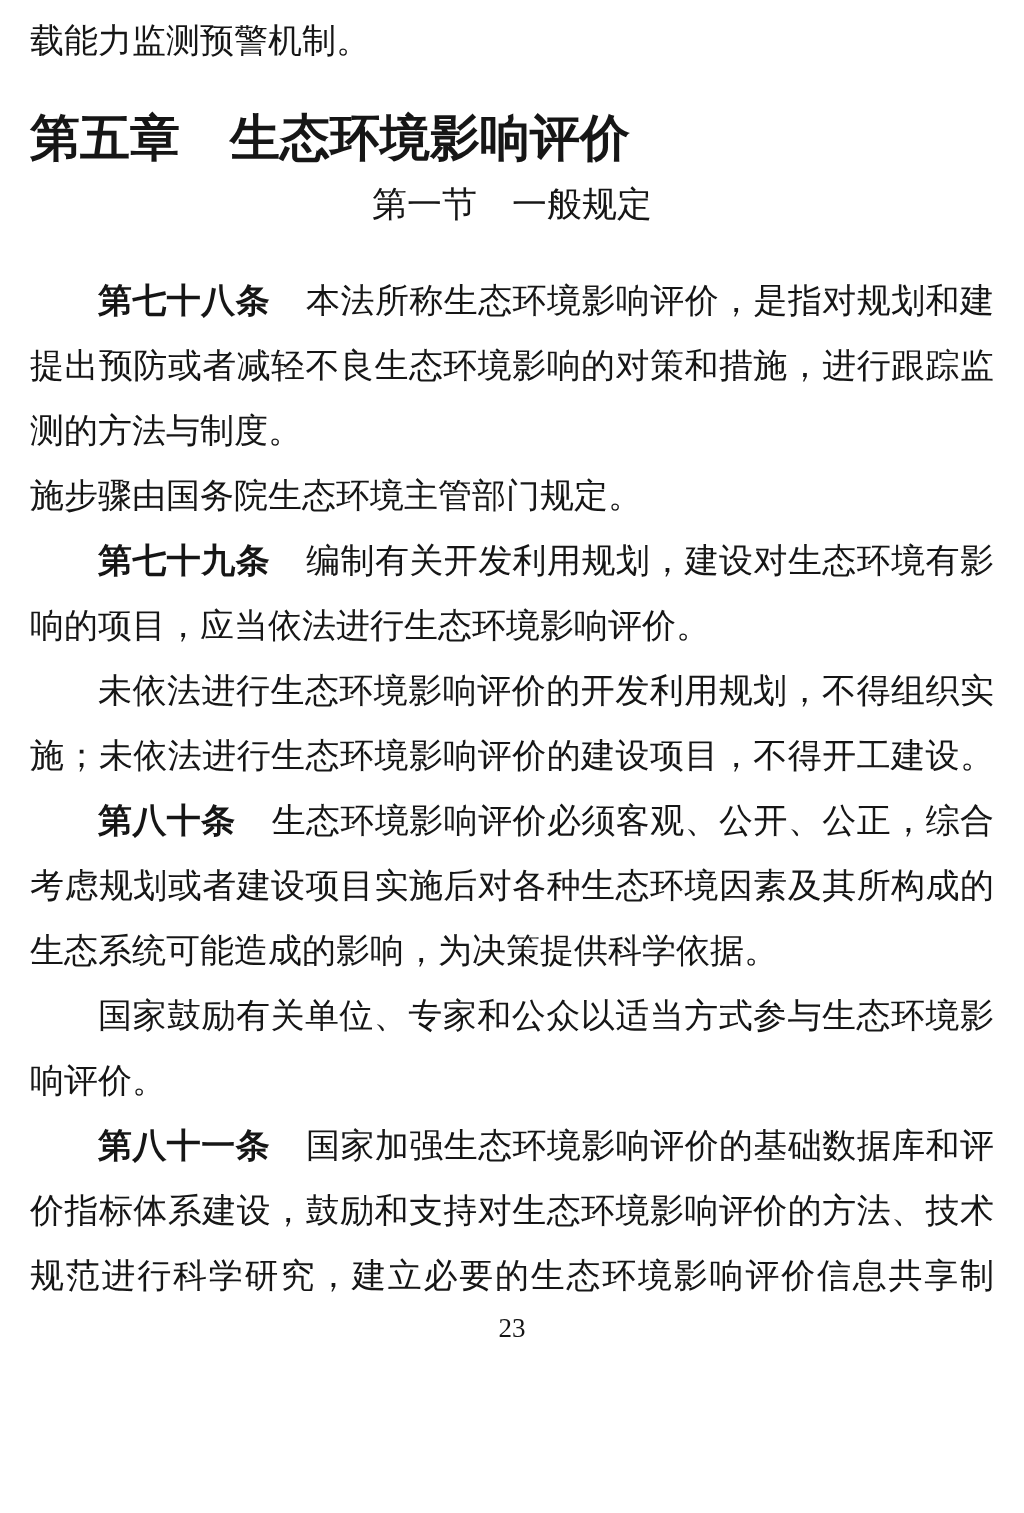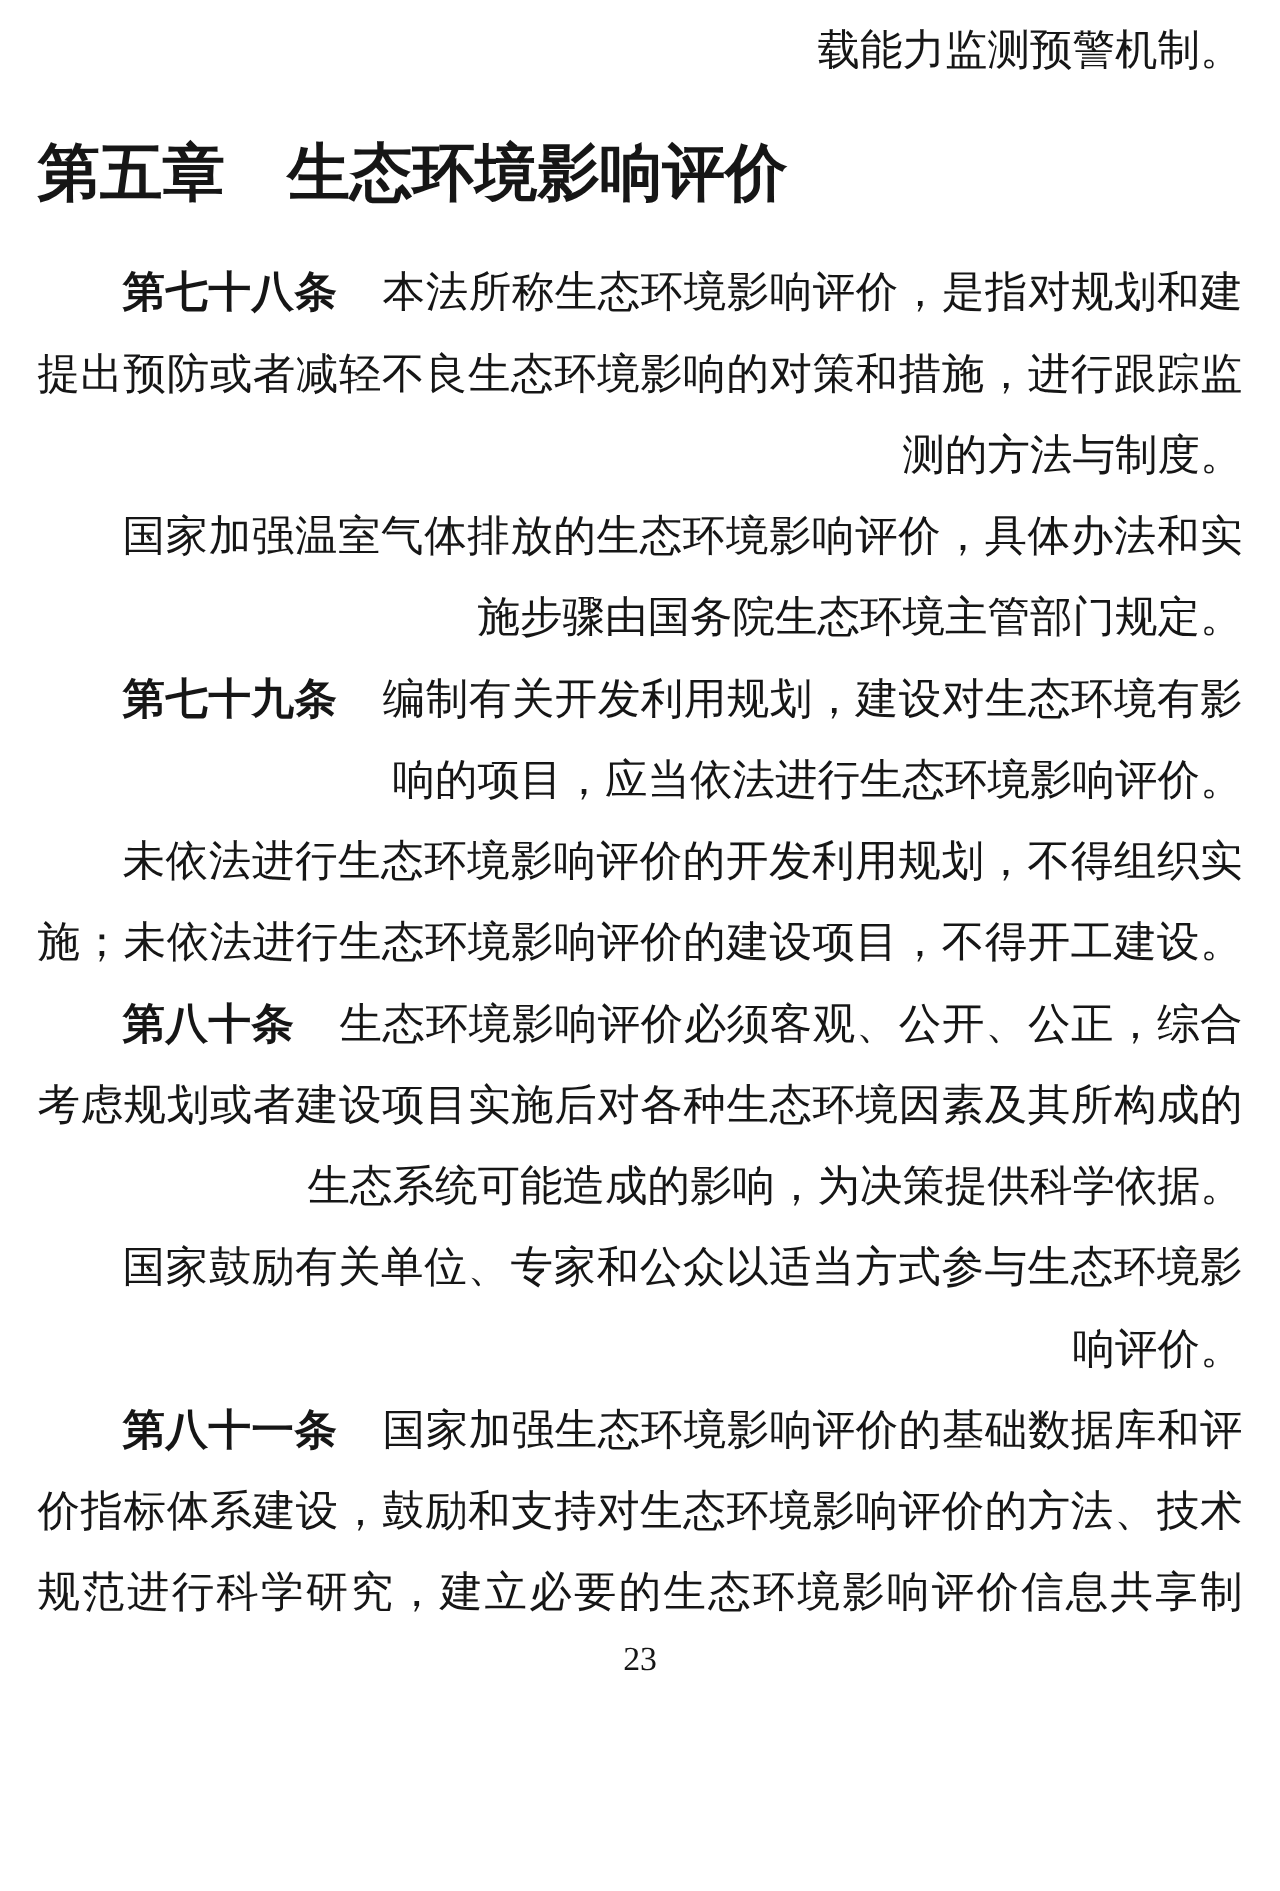--- a/index.html
+++ b/index.html
@@ -15,21 +15,20 @@
     width: 1024px; height: 1513px;
     padding: 8px 30px 0 30px;
   }
   
   .line {
     font-size: 34px;
     line-height: 65px;
     height: 65px;
     white-space: nowrap;
     letter-spacing: 0;
-    text-align: right;
   }
   
   .j {
     text-align: justify;
     text-align-last: justify;
     text-justify: inter-ideograph;
   }
   
   .indent { padding-left: 68px; }
   
@@ -63,28 +62,28 @@
 </style>
 </head>
 <body>
 
 <div class="page">
 
   <div class="line">载能力监测预警机制。</div>
 
   <div class="chapter">第五章　生态环境影响评价</div>
 
+  <div class="section">第一节　一般规定</div>
 
   <div class="body-block">
 
     <div class="line j indent"><b class="lead">第七十八条</b><span>本法所称生态环境影响评价，是指对规划和建</span></div>
     <div class="line j">提出预防或者减轻不良生态环境影响的对策和措施，进行跟踪监</div>
     <div class="line">测的方法与制度。</div>
 
-    <div class="line j indent">国家加强温室气体排放的生态环境影响评价，具体办法和实</div>
     <div class="line">施步骤由国务院生态环境主管部门规定。</div>
 
     <div class="line j indent"><b class="lead">第七十九条</b><span>编制有关开发利用规划，建设对生态环境有影</span></div>
     <div class="line">响的项目，应当依法进行生态环境影响评价。</div>
 
     <div class="line j indent">未依法进行生态环境影响评价的开发利用规划，不得组织实</div>
     <div class="line j">施；未依法进行生态环境影响评价的建设项目，不得开工建设。</div>
 
     <div class="line j indent"><b class="lead">第八十条</b><span>生态环境影响评价必须客观、公开、公正，综合</span></div>
     <div class="line j">考虑规划或者建设项目实施后对各种生态环境因素及其所构成的</div>

